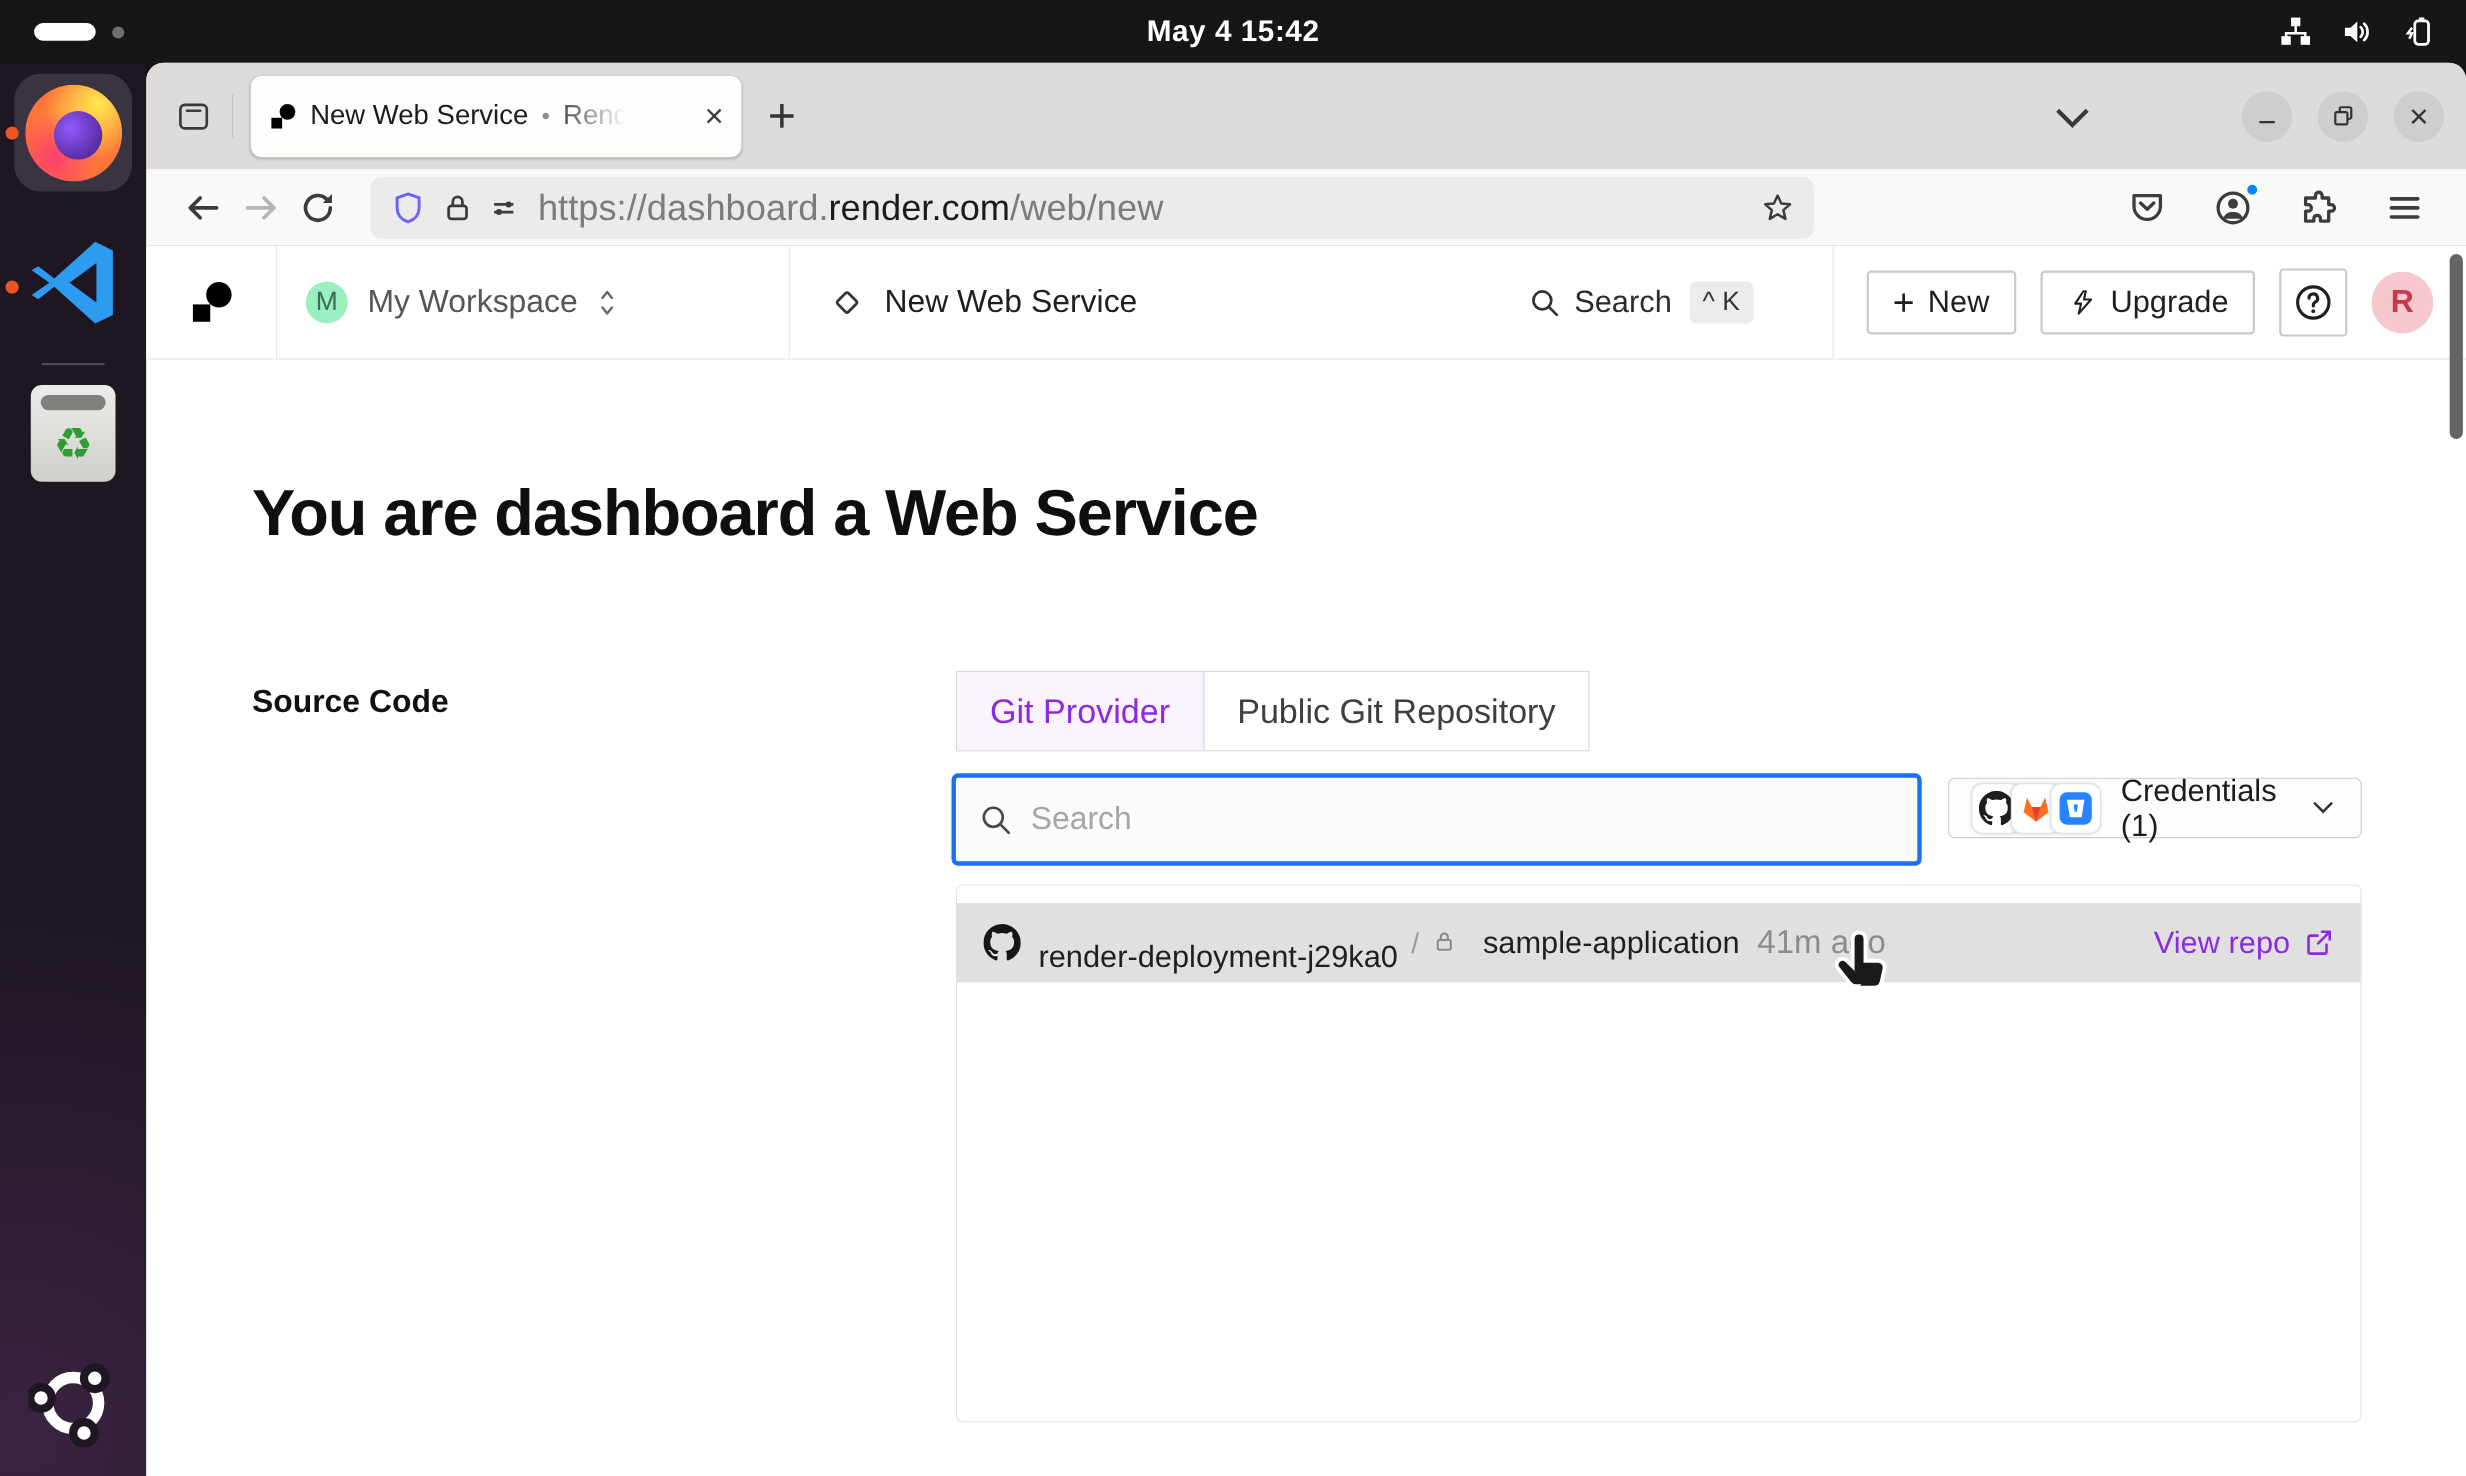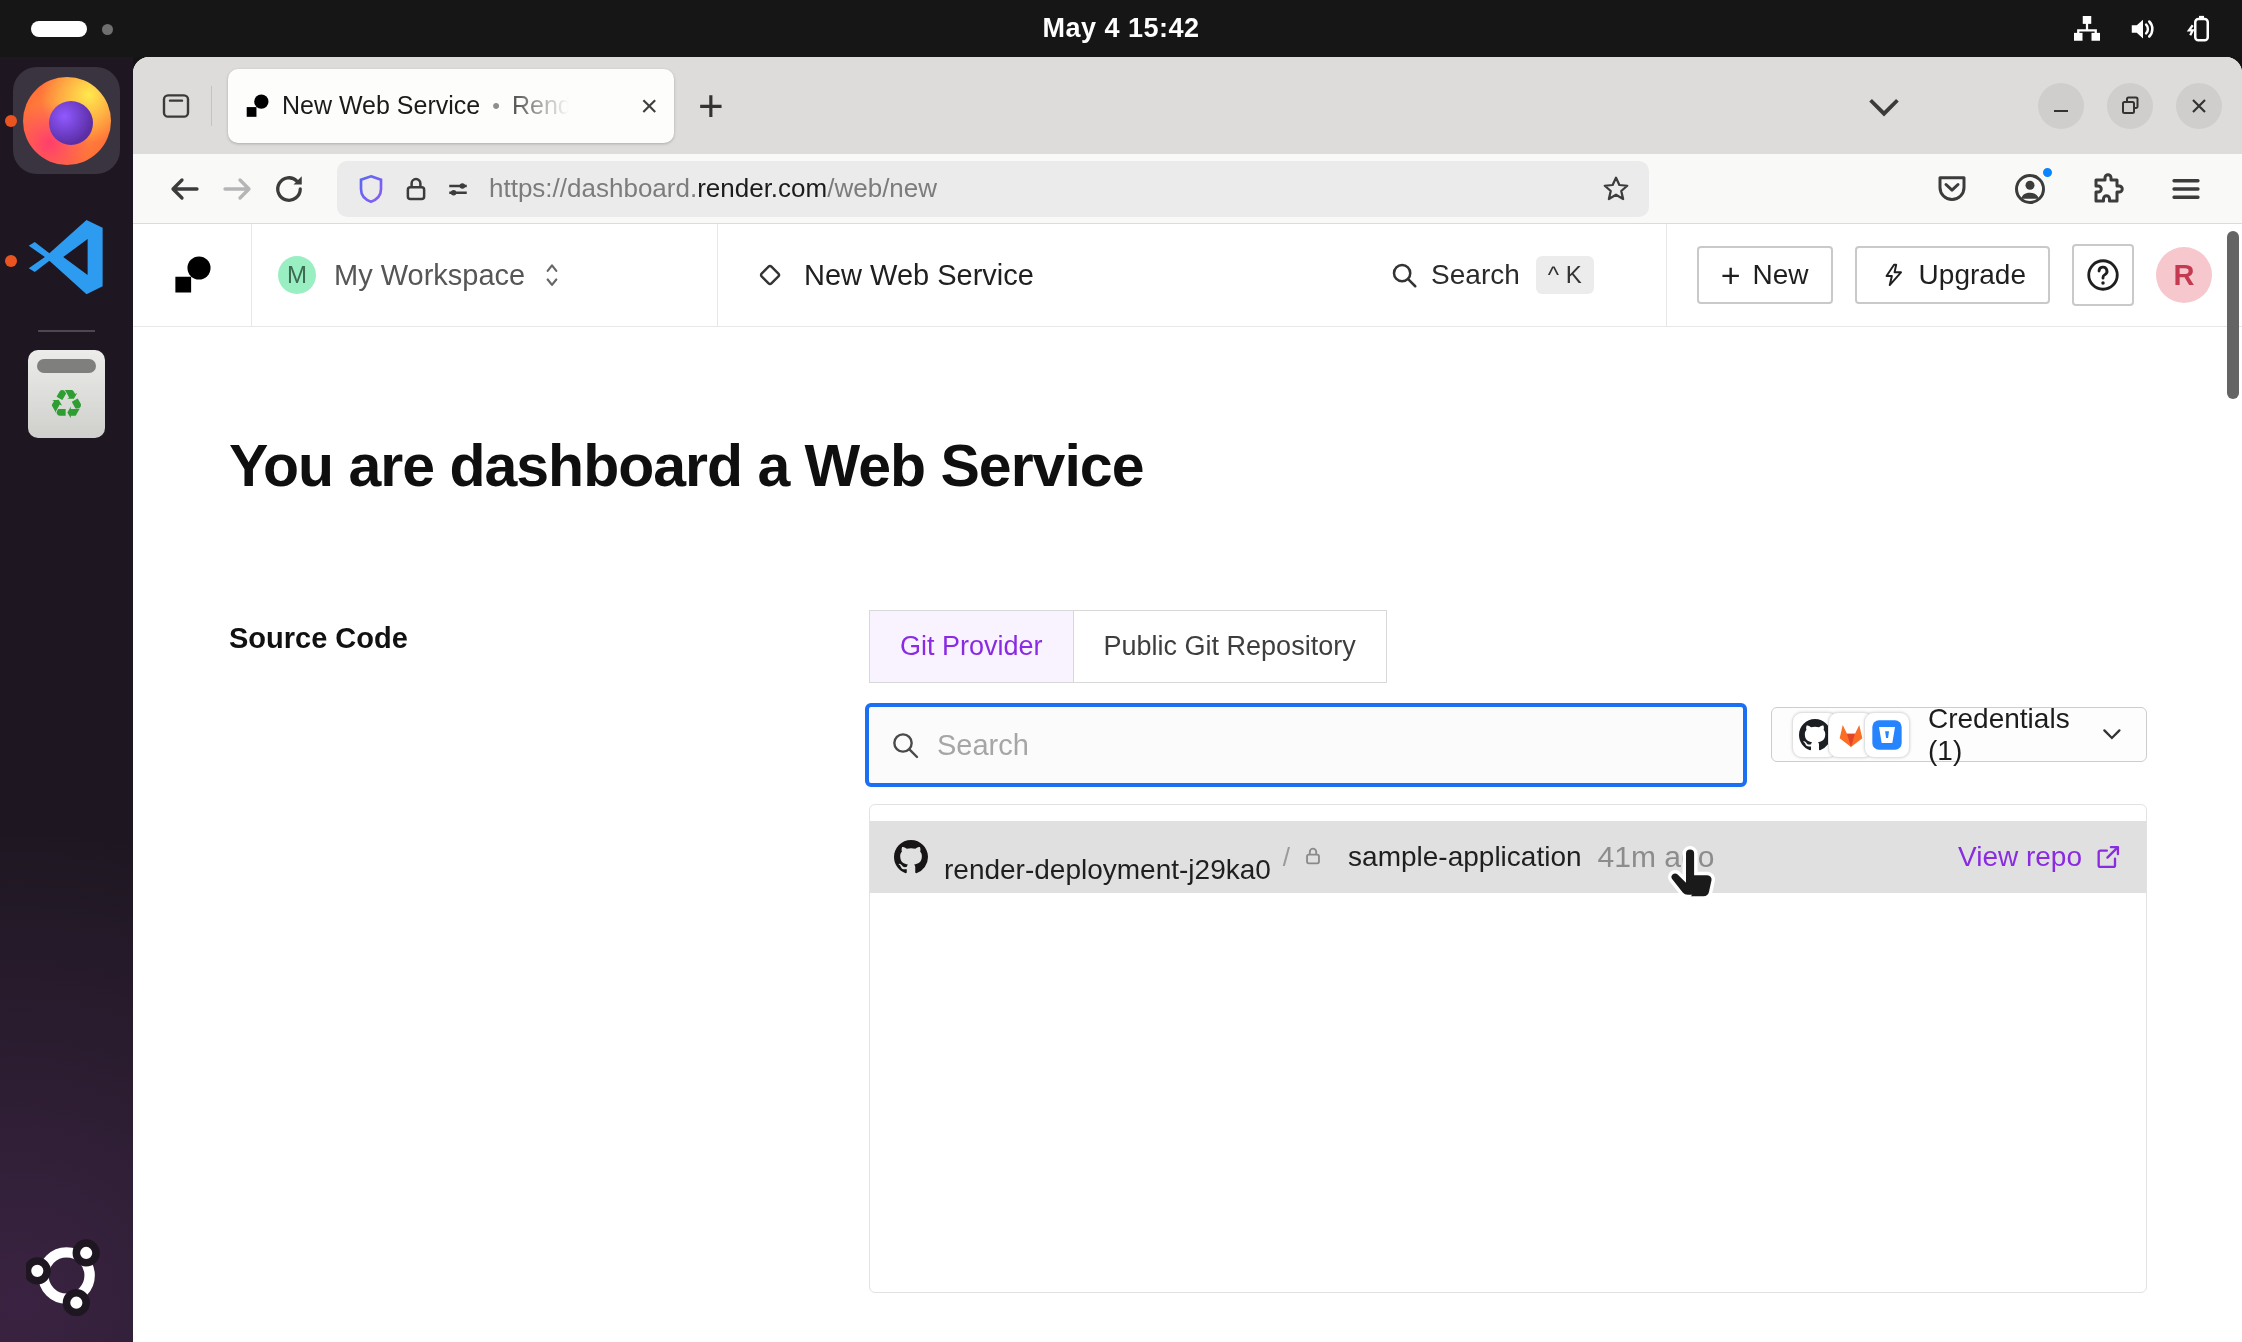--- a/index.html
+++ b/index.html
@@ -58,21 +58,21 @@
   .tab-chevron { width:46px; height:46px; margin-right:108px; cursor:pointer; }
   .winctl { width:46px; height:46px; border-radius:50%; background:#cfcecc; display:flex; align-items:center; justify-content:center;
             margin-left:23px; cursor:pointer; }
   .winctl .icon { width:24px; height:24px; }
 
   .navbar { height:70px; background:#f9f9f8; border-bottom:1px solid #dcdcde; display:flex; align-items:center; padding:0 26px; flex:none; }
   .nav-btn { width:52px; height:52px; display:flex; align-items:center; justify-content:center; cursor:pointer; }
   .nav-btn .icon { width:36px; height:36px; }
   .urlbar { margin-left:22px; width:1312px; height:56px; background:#ebebeb; border-radius:10px; display:flex; align-items:center; padding:0 10px; }
   .urlbar .icon { flex:none; }
-  .url-text { font-size:26px; margin-left:16px; white-space:nowrap; overflow:hidden;text-align:center; }
+  .url-text { font-size:33px; margin-left:16px; white-space:nowrap; overflow:hidden;text-align:center; }
   .url-muted { color:#7c7c7c; } .url-domain { color:#1b1b1b; }
   .star-btn { margin-left:auto; width:46px; height:46px; display:flex; align-items:center; justify-content:center; cursor:pointer; }
   .nav-right { margin-left:auto; display:flex; align-items:center; gap:34px; padding-right:8px; }
   .nav-right .nav-btn { width:44px; height:44px; position:relative; }
   .acct-dot { position:absolute; right:-3px; top:-2px; width:15px; height:15px; border-radius:50%; background:#0a84ff; border:3px solid #f9f9f8; }
 
   
   .content { flex:1; position:relative; background:#fff; }
 
   .app-header { height:103px; display:flex; border-bottom:1px solid #e7e7e7; background:#fff; }
@@ -96,21 +96,21 @@
   .help-btn .icon { width:38px; height:38px; }
   .user-avatar { width:56px; height:56px; border-radius:50%; background:var(--user-avatar-bg,#f6c7cd); color:var(--user-avatar-fg,#c43a50);
                  display:flex; align-items:center; justify-content:center; font-size:29px; font-weight:600; cursor:pointer; }
 
   .scroll-thumb { position:absolute; right:3px; top:7px; width:12px; height:168px; background:#646464; border-radius:6px; cursor:pointer; }
 
   .main-heading { position:absolute; left:96px; top:208px; font-size:59px; font-weight:700; color:#0f0f0f; letter-spacing:-1px; }
   .section-label { position:absolute; left:96px; top:398px; font-size:29px; font-weight:700; color:#111; }
 
   .seg-tabs { position:absolute; left:736px; top:386px; height:73px; display:flex; border:1px solid #d8d8d8; background:#fff; }
-  .seg-tab { display:flex; align-items:center; padding:0 30px; font-size:27px; color:#3e3e3e; border-right:1px solid #d8d8d8; cursor:pointer; }
+  .seg-tab { display:flex; align-items:center; padding:0 30px; font-size:31px; color:#3e3e3e; border-right:1px solid #d8d8d8; cursor:pointer; }
   .seg-tab:last-child { border-right:none; }
   .seg-tab.active { background:var(--tab-active-bg,#f8f3ff); color:var(--accent-purple,#8a2be2); }
 
   .repo-search { position:absolute; left:732px; top:479px; width:882px; height:84px; border:4px solid var(--focus-blue,#1a6ff2);
                  border-radius:6px; background:#fbfbfb; display:flex; align-items:center; padding:0 20px; }
   .repo-search input { flex:1; border:none; outline:none; background:transparent; font-size:29px; color:#333; margin-left:16px; font-family:inherit; }
   .repo-search input::placeholder { color:#a6a6a6; }
 
   .credentials { position:absolute; left:1638px; top:483px; width:376px; height:55px; border:1px solid #cdcdcd; border-radius:6px;
                  background:#fdfdfd; display:flex; align-items:center; padding:0 20px; cursor:pointer; }

